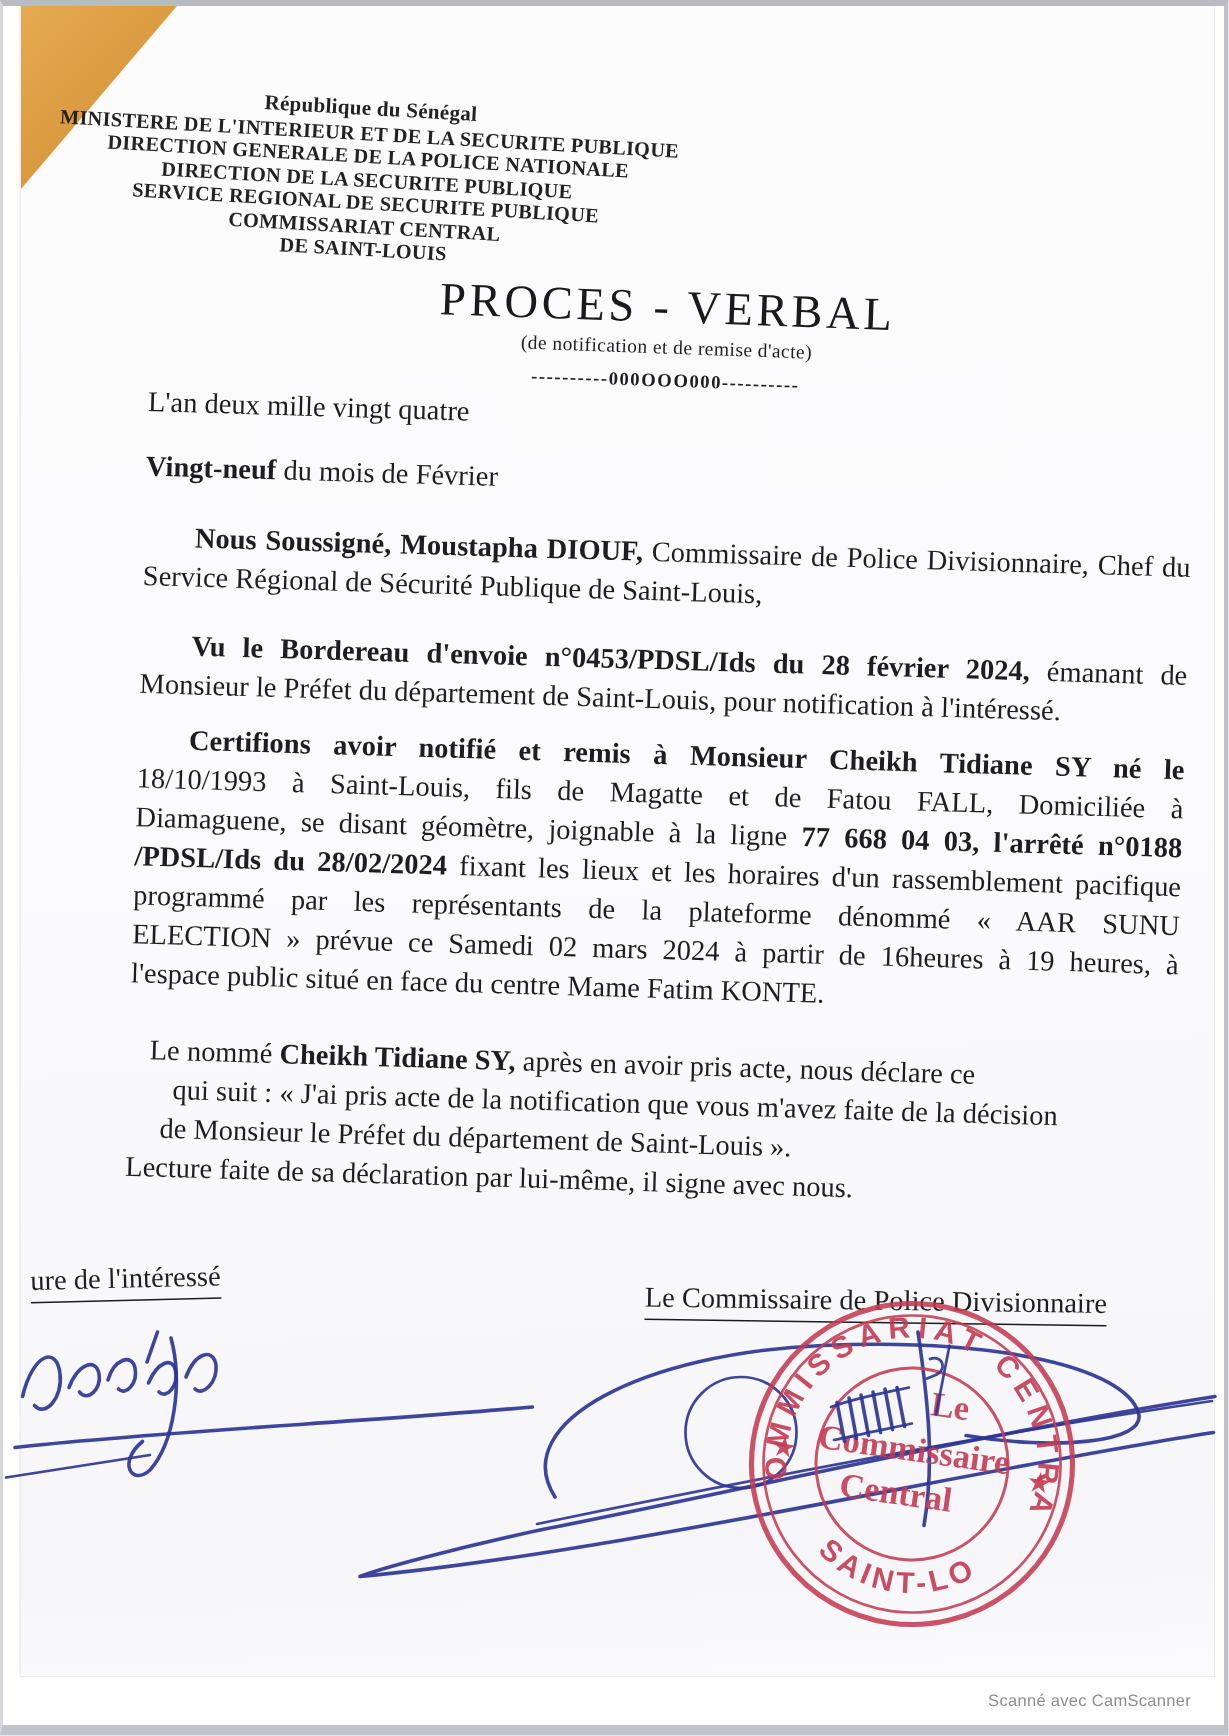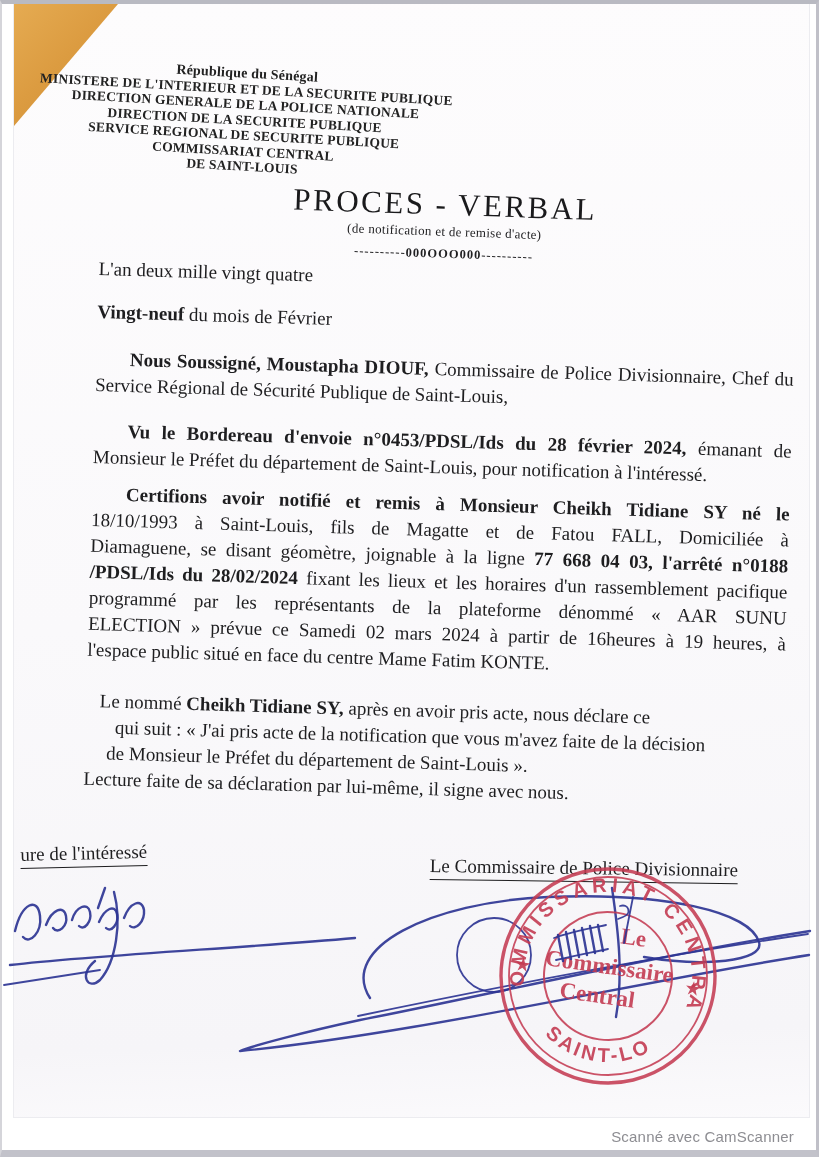--- a/index.html
+++ b/index.html
@@ -79,21 +79,21 @@
   .ink.mid{stroke-width:2.4;}
   .stamp-stroke{stroke:var(--stamp_red);fill:none;opacity:.88;}
   .stamp-text{fill:var(--stamp_red);opacity:.9;font-family:"Liberation Sans","DejaVu Sans",sans-serif;font-weight:bold;}
   .stamp-arc{font-size:20px;letter-spacing:4.5px;}
   .stamp-center{font-family:"Liberation Serif","DejaVu Serif",serif;font-weight:bold;}
   .stamp-star{font-size:19px;}
   
   .scanner-credit{
     position:absolute;right:22px;top:1124px;
     font-family:"Liberation Sans","DejaVu Sans",sans-serif;
-    font-size:15px;color:var(--scanner_gray);letter-spacing:.2px;text-align:center;
+    font-size:11px;color:var(--scanner_gray);letter-spacing:.2px;text-align:center;
   }
 </style>
 </head>
 <body>
 
 <div class="scan">
   <div class="page">
     <div class="corner-fold"></div>
 
     <div class="letterhead">

